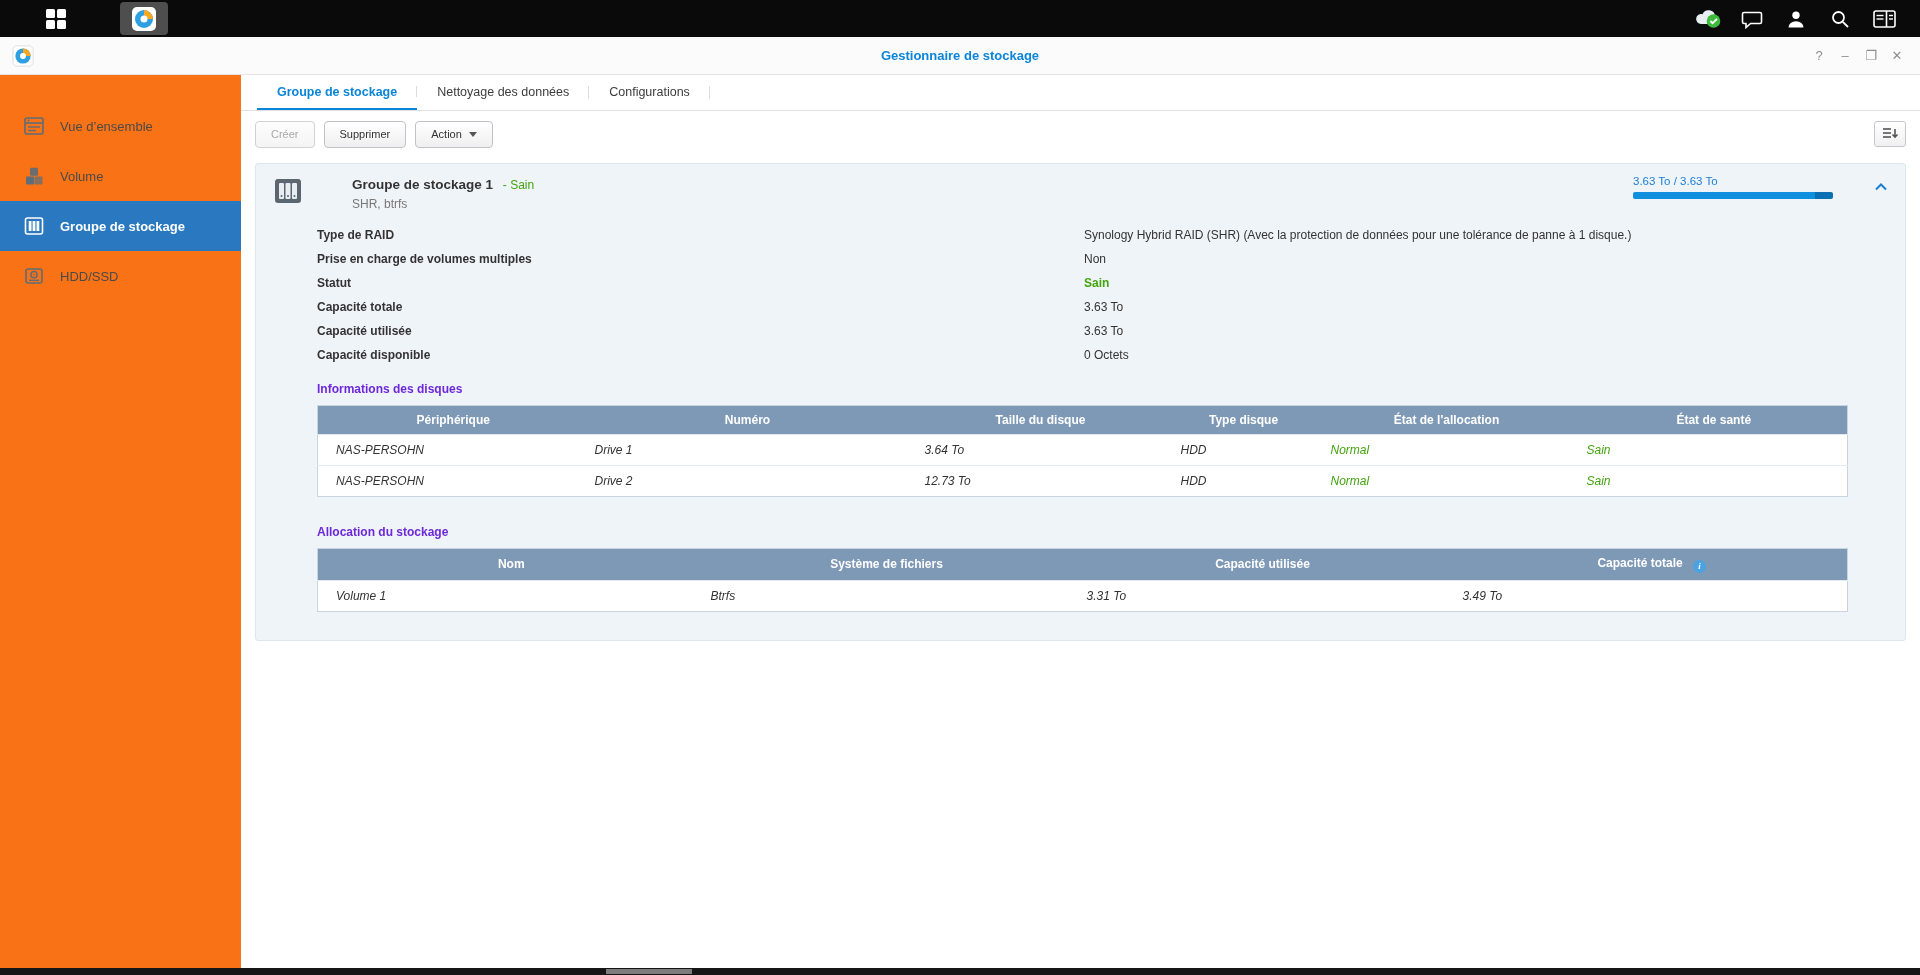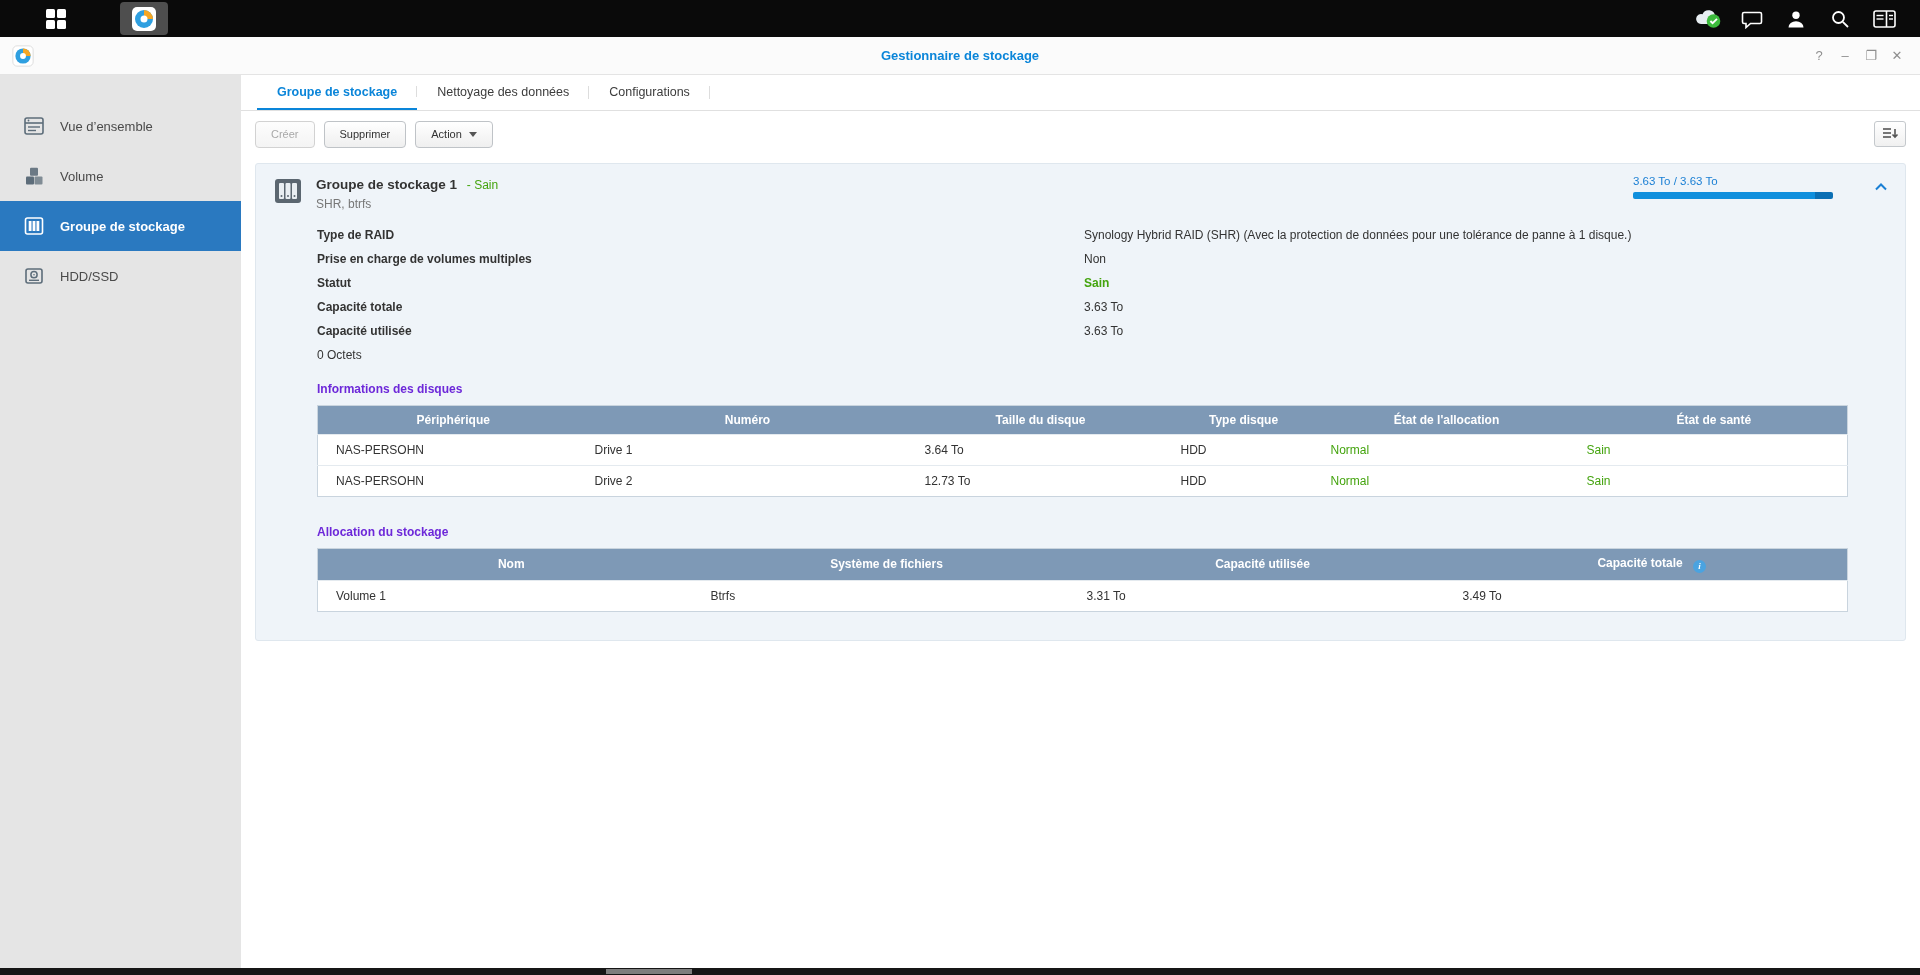--- a/index.html
+++ b/index.html
@@ -16,62 +16,62 @@
 
   
   .window { position:absolute; top:37px; left:0; right:0; bottom:7px; background:#fff; }
   .titlebar { position:relative; height:38px; background:#fbfbfb; border-bottom:1px solid #e4e4e4; display:flex; align-items:center;gap:16px; }
   .titlebar .app-ic { margin-left:12px; display:flex; }
   .win-title { position:absolute; left:0; right:0; text-align:center; color:#0a85d9; font-weight:bold; font-size:13px; pointer-events:none; }
   .win-controls { margin-left:auto; display:flex; padding-right:10px; z-index:2; }
   .win-ctl { width:26px; height:24px; display:flex; align-items:center; justify-content:center; color:#8f8f8f; font-size:13px; cursor:pointer; }
 
   
-  .sidebar { position:absolute; top:38px; left:0; width:284px; bottom:0; background:#e5e5e5; border-right:1px solid #d6d6d6; padding-top:26px; }
+  .sidebar { position:absolute; top:38px; left:0; width:284px; bottom:0; background:#f97316; border-right:1px solid #d6d6d6; padding-top:26px; }
   .side-item { height:50px; display:flex; align-items:center; padding-left:22px; gap:14px; font-size:13px; color:#4a4a4a; cursor:pointer; }
   .side-item .sic { width:24px; height:24px; display:flex; align-items:center; justify-content:center; color:#5d6d7a; }
   .side-item.active { background:#2a79c0; color:#fff; font-weight:bold; }
   .side-item.active .sic { color:#fff; }
 
   
   .main { position:absolute; top:38px; left:241px; right:0; bottom:0; background:#fff; }
   .tabbar { height:36px; display:flex; align-items:stretch; padding-left:16px; border-bottom:1px solid #e0e0e0; background:#fff; }
   .tab { position:relative; padding:0 20px; line-height:35px; font-size:12.5px; color:#3c3c3c; cursor:pointer; }
   .tab::after { content:''; position:absolute; right:0; top:11px; bottom:11px; width:1px; background:#ddd; }
   .tab.active { color:#0a85d9; font-weight:bold; border-bottom:2px solid #0a85d9; }
 
   .toolbar { height:46px; display:flex; align-items:center; padding:0 14px; }
   .btn { height:27px; padding:0 15px; border:1px solid #bfc3c7; border-radius:4px; background:linear-gradient(#ffffff,#efefef); font-size:11px; color:#333; margin-right:9px; display:inline-flex; align-items:center; gap:7px; cursor:pointer;text-align:center; }
   .btn.disabled { color:#a8a8a8; border-color:#d2d2d2; background:linear-gradient(#fdfdfd,#f4f4f4); cursor:default; }
   .caret { width:0; height:0; border-left:4px solid transparent; border-right:4px solid transparent; border-top:5px solid #555; }
   .icon-btn { margin-left:auto; width:32px; height:26px; border:1px solid #c4c8cc; border-radius:3px; background:linear-gradient(#fff,#f0f0f0); display:flex; align-items:center; justify-content:center; cursor:pointer; }
 
   
   .pool-panel { margin:6px 14px 0 14px; background:#eff4f9; border:1px solid #dfe7ee; border-radius:3px; padding:11px 16px 28px 16px; position:relative; }
-  .pool-header { display:flex; align-items:flex-start; margin-bottom:12px; }
+  .pool-header { display:flex; align-items:flex-start; margin-bottom:12px;gap:36px; }
   .pool-ht { margin-left:12px; }
   .pool-title-line { font-size:13.5px; }
   .pool-title { font-weight:bold; color:#333; }
   .pool-status { color:#44a40e; font-size:12px; margin-left:6px; }
   .pool-sub { font-size:12px; color:#777; margin-top:4px; }
   .pool-usage { margin-left:auto; margin-right:56px; width:200px; }
   .usage-text { font-size:11.5px; color:#1a7fd4; margin-bottom:5px; }
   .usage-bar { height:7px; border-radius:2px; background:linear-gradient(to right,#0f8fdd 0 91%, #0b6fb4 91%); }
   .pool-collapse { position:absolute; top:16px; right:16px; cursor:pointer; }
 
   .detail-row { display:flex; padding-left:45px; height:24px; align-items:center; font-size:12px; color:#333; }
   .detail-label { width:767px; font-weight:bold; }
   .detail-value.green { color:#44a40e; font-weight:bold; }
 
   .section-title { font-size:12px; font-weight:bold; color:#6d28d9; margin:15px 0 9px 45px; }
   .section-title.second { margin-top:28px; }
 
   table.grid { border-collapse:collapse; margin-left:45px; width:1530px; background:#fff; border:1px solid #c9d4de; table-layout:fixed; }
   table.grid th { background:#7e99b6; color:#fff; font-weight:bold; font-size:12px; text-align:center; padding:7px 6px 7px 18px; }
-  table.grid td { font-size:12px; color:#333; padding:8px 6px 8px 18px; border-top:1px solid #e4eaef; }
+  table.grid td { font-size:12px; color:#333; padding:8px 6px 8px 18px; border-top:1px solid #e4eaef;font-style:italic; }
   table.grid td.green { color:#44a40e; }
   tr.grid-row { cursor:pointer; }
   .info-ic { display:inline-flex; align-items:center; justify-content:center; width:13px; height:13px; border-radius:50%; background:#4aa3e0; color:#fff; font-size:9px; font-style:italic; font-weight:bold; margin-left:7px; vertical-align:-2px; cursor:pointer; font-family:"Liberation Serif", serif; }
 
   
   .bottom-strip { position:absolute; bottom:0; left:0; right:0; height:7px; background:#161616; }
   .bottom-strip .seg { position:absolute; left:606px; width:86px; top:1px; bottom:1px; background:#7d7d7d; }
 </style>
 </head>
 <body>
@@ -271,20 +271,21 @@
       </div>
       <div class="detail-row">
         <span class="detail-label">Capacité totale</span>
         <span class="detail-value">3.63 To</span>
       </div>
       <div class="detail-row">
         <span class="detail-label">Capacité utilisée</span>
         <span class="detail-value">3.63 To</span>
       </div>
       <div class="detail-row">
+        <span class="detail-label">Capacité disponible</span>
         <span class="detail-value">0 Octets</span>
       </div>
 
       <div class="section-title">Informations des disques</div>
 
       <table class="grid">
         <colgroup>
             <col style="width:259px">
             <col style="width:330px">
             <col style="width:256px">

